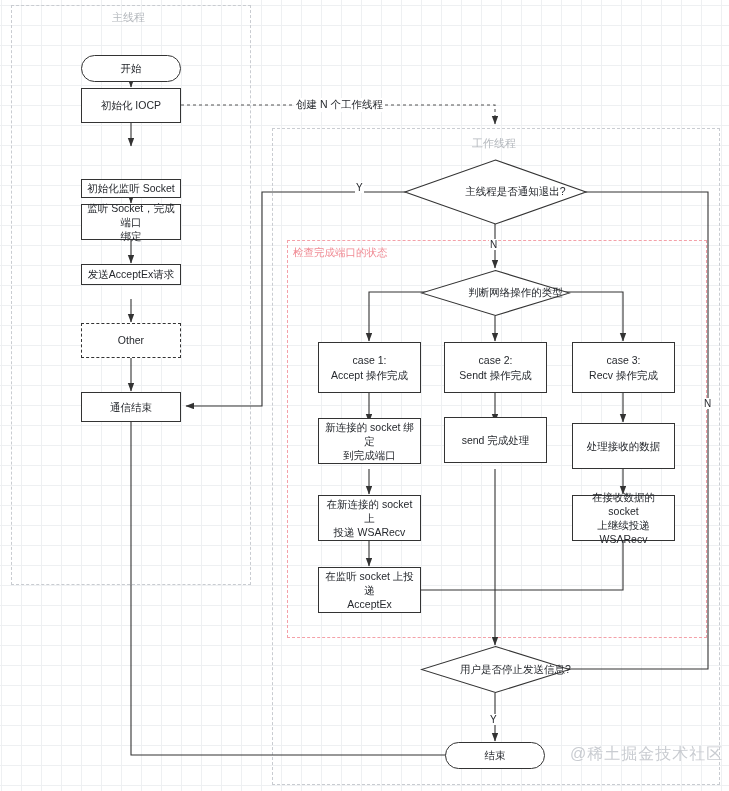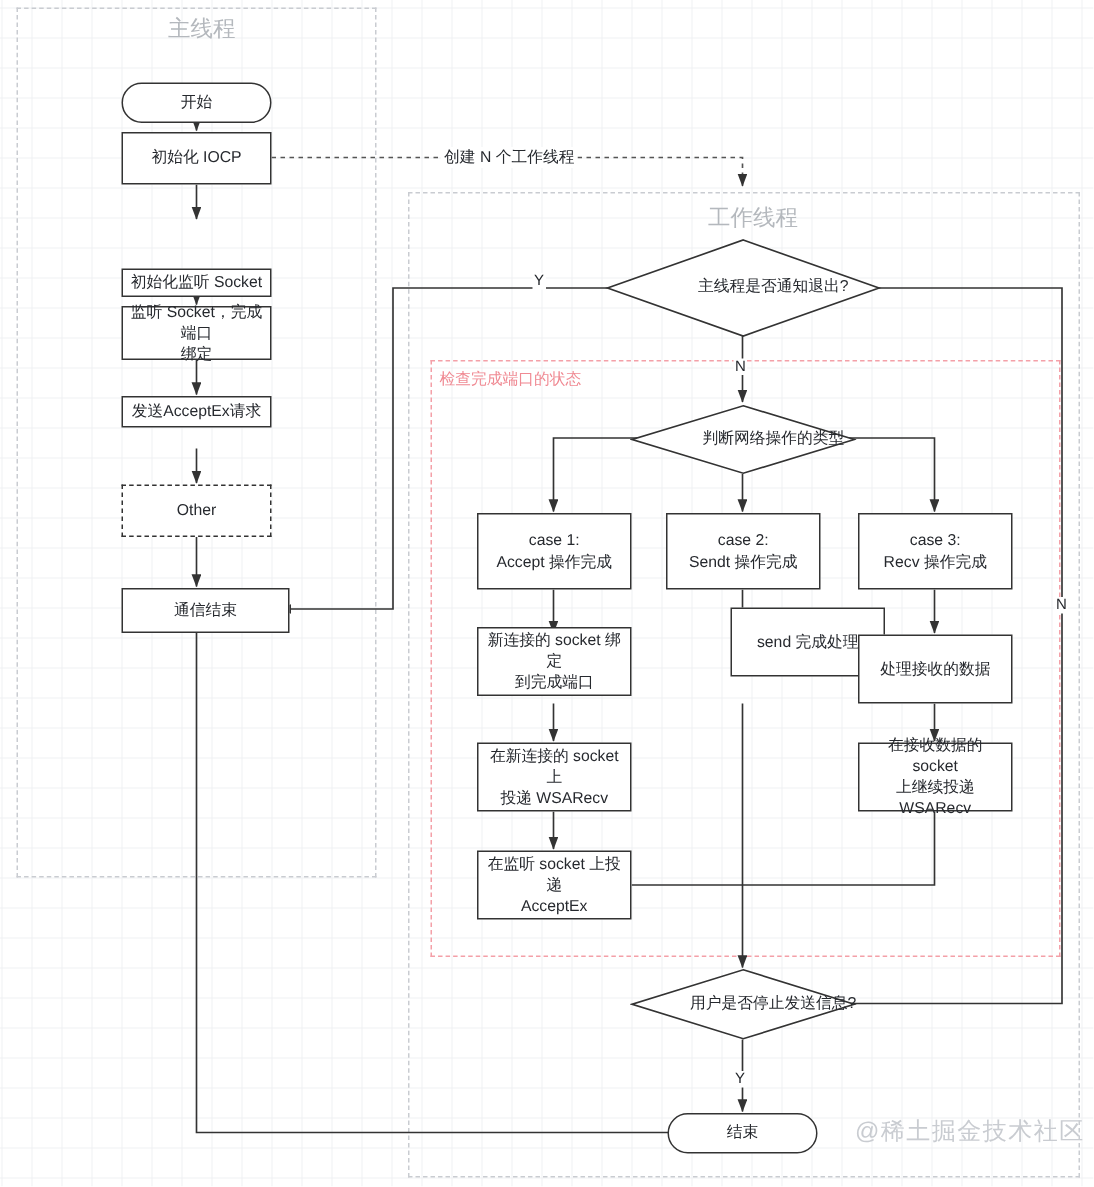--- a/index.html
+++ b/index.html
@@ -68,21 +68,21 @@
   }
   .container-box {
     position: absolute;
     box-sizing: border-box;
     border: 1px dashed #c9ccd1;
     background: transparent;
   }
   .container-title {
     position: absolute;
     color: #b4b8bd;
-    font-size: 15px;
+    font-size: 11px;
     white-space: nowrap;
     text-align: center;
   }
   .red-box {
     position: absolute;
     box-sizing: border-box;
     border: 1px dashed #f4a0a8;
     background: transparent;
   }
   .red-title {
@@ -196,21 +196,21 @@
     <span style="display:block;">
       <span>监听 Socket，完成端口</span><br>
       <span>绑定</span>
     </span>
   </div>
 
   <div class="node" style="left:81px; top:264px; width:100px; height:21px;">发送AcceptEx请求</div>
 
   <div class="node dashed" style="left:81px; top:323px; width:100px; height:35px;">Other</div>
 
-  <div class="node" style="left:81px; top:392px; width:112px; height:30px;">通信结束</div>
+  <div class="node" style="left:81px; top:392px; width:100px; height:30px;">通信结束</div>
 
   <div class="dotted-label" style="left:294px; top:98px;">创建 N 个工作线程</div>
 
   <div class="diamond-wrap" style="left:403px; top:158px; width:185px; height:68px;">
     <svg width="185" height="68" viewBox="0 0 185 68" xmlns="http://www.w3.org/2000/svg">
       <polygon points="92.5,2 183,34 92.5,66 2,34" fill="#ffffff" stroke="#333333" stroke-width="1.1"></polygon>
     </svg>
     <div class="diamond-label">主线程是否通知退出?</div>
   </div>
 
@@ -259,21 +259,21 @@
     </span>
   </div>
 
   <div class="node" style="left:318px; top:567px; width:103px; height:46px;">
     <span style="display:block;">
       <span>在监听 socket 上投递</span><br>
       <span>AcceptEx</span>
     </span>
   </div>
 
-  <div class="node" style="left:444px; top:405px; width:103px; height:46px;margin-left:43px;">send 完成处理</div>
+  <div class="node" style="left:444px; top:417px; width:103px; height:46px;">send 完成处理</div>
 
   <div class="node" style="left:572px; top:423px; width:103px; height:46px;">处理接收的数据</div>
 
   <div class="node" style="left:572px; top:495px; width:103px; height:46px;">
     <span style="display:block;">
       <span>在接收数据的 socket</span><br>
       <span>上继续投递 WSARecv</span>
     </span>
   </div>
 

